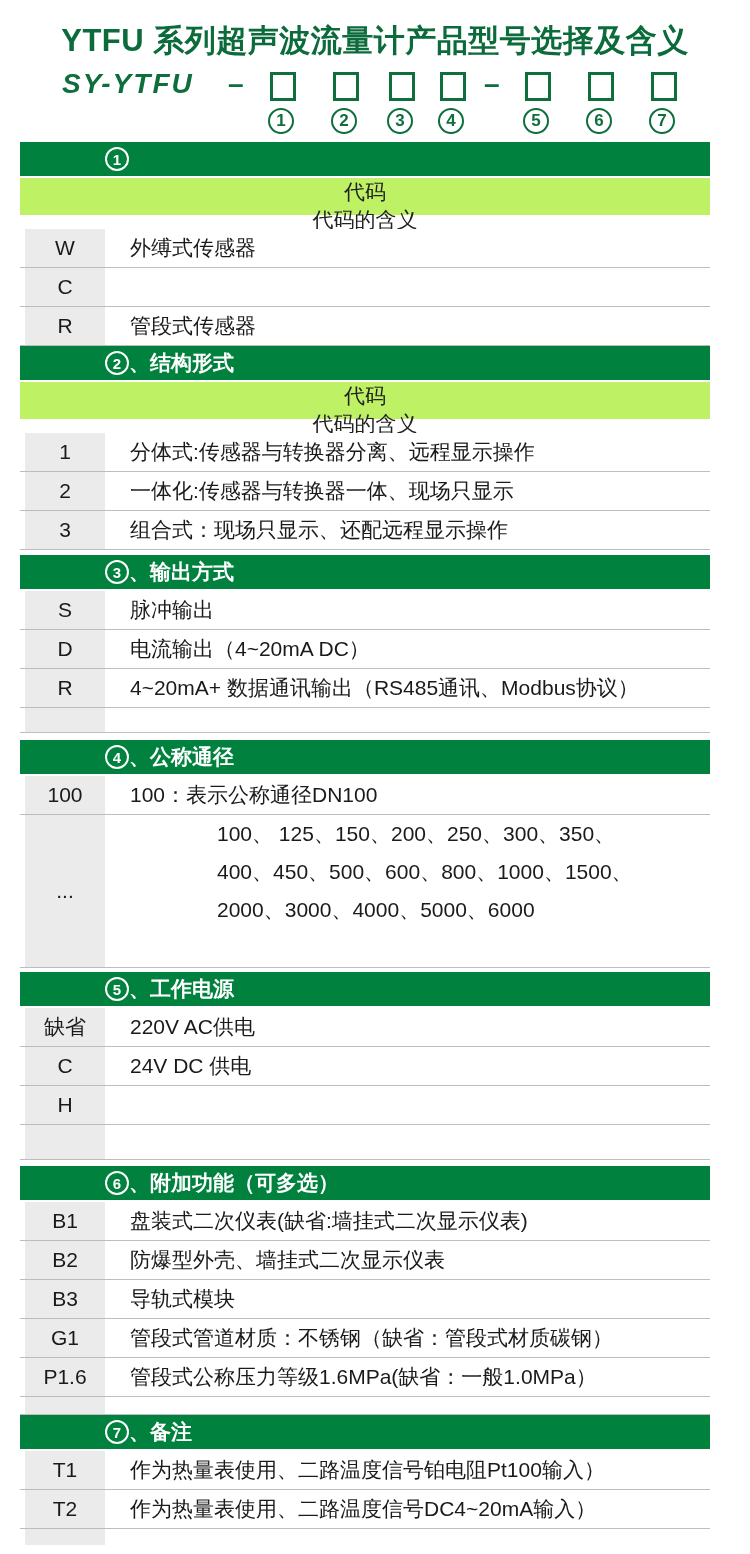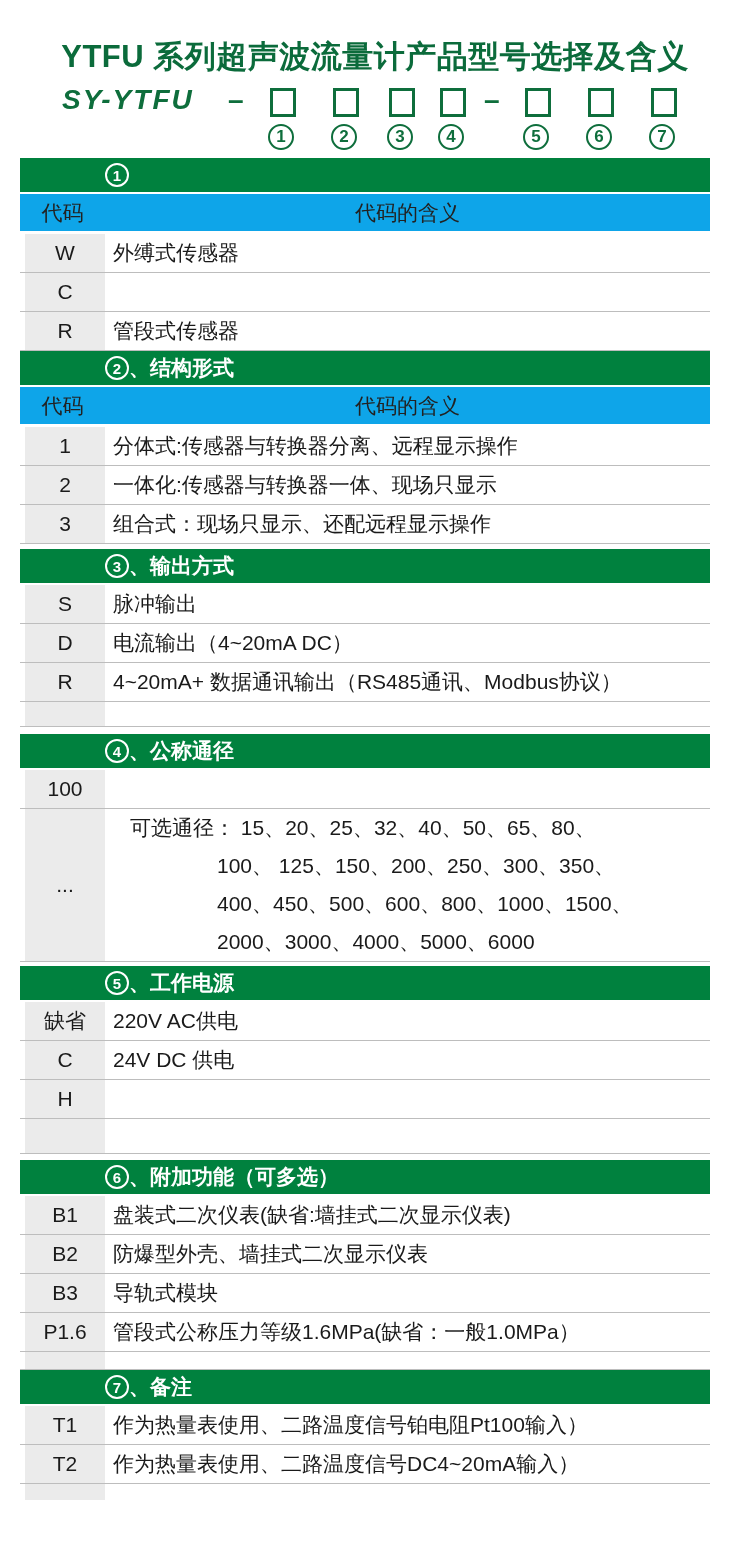--- a/index.html
+++ b/index.html
@@ -3,21 +3,21 @@
 <meta charset="utf-8">
 <style>
   html,body { margin:0; padding:0; background:#ffffff; }
   .page {
     width:750px; height:1554px; background:#ffffff; overflow:hidden;
     font-family:"Liberation Sans","DejaVu Sans",sans-serif;
     color:#1a1a1a; position:relative;
   }
   
   .doc-title {
-    padding-top:36px; text-align:center;
+    padding-top:20px; text-align:center;
     font-size:31px; font-weight:bold; color:#0b6b3b; letter-spacing:0.5px;
   }
   .model-line { position:relative; height:74px; margin-top:6px; color:#0e6e3c; }
   .model-prefix { position:absolute; left:62px; top:0px; font-size:28px; font-weight:bold; letter-spacing:2px;font-style:italic; }
   .model-dash { position:absolute; top:0px; font-size:28px; font-weight:bold; }
   .model-dash.d1 { left:228px; }
   .model-dash.d2 { left:484px; }
   .model-box { position:absolute; top:4px; width:20px; height:23px; border:3px solid #0e6e3c; background:#fff; }
   .mb1{left:270px}.mb2{left:333px}.mb3{left:389px}.mb4{left:440px}
   .mb5{left:525px}.mb6{left:588px}.mb7{left:651px}
@@ -42,36 +42,36 @@
   .sec-bar.gap5 { margin-top:5px; }
   .sec-bar.gap7 { margin-top:7px; }
   .sec-bar.gap4 { margin-top:4px; }
   .sec-bar.gap6 { margin-top:6px; }
   .bar-cnum {
     width:20px; height:20px; border:2px solid #ffffff; border-radius:50%;
     display:inline-flex; align-items:center; justify-content:center;
     font-size:15px; font-weight:bold; flex:0 0 auto;
   }
   .hdr-row {
-    display:flex; background:#0ea5e9; height:37px; margin-bottom:3px;
-    font-size:21px; color:#222222; align-items:center;
+    display:flex; background:#bef264; height:37px; margin-bottom:14px;
+    font-size:21px; color:#222222; align-items:center;flex-direction:column;
   }
   .hdr-code { width:85px; text-align:center; }
   .hdr-meaning { flex:1; text-align:center;font-family:Liberation Mono, monospace; }
   .row {
     display:flex; height:39px; box-sizing:border-box;
     border-bottom:1px solid #bdbdbd; font-size:21px;
   }
   .cell-code {
     width:80px; margin-left:5px; background:#ebebeb;
     display:flex; align-items:center; justify-content:center;
     font-size:21px; color:#1a1a1a; flex:0 0 auto;
   }
   .cell-desc {
-    flex:1; display:flex; align-items:center; padding-left:8px;
+    flex:1; display:flex; align-items:center; padding-left:25px;
     background:#ffffff; color:#1a1a1a;
   }
   .row.multi { height:153px; }
   .cell-desc.multi { display:block; padding-left:0; }
   .dline { height:38px; line-height:38px; padding-left:25px; white-space:nowrap; }
   .dline.cont { padding-left:112px; }
   .row.empty25 { height:25px; }
   .row.empty35 { height:35px; }
   .row.empty18 { height:18px; }
   .row.stub { height:16px; border-bottom:none; }
@@ -166,25 +166,25 @@
       <div class="cell-code"></div>
       <div class="cell-desc"></div>
     </div>
 
     <div class="sec-bar gap7">
       <span class="bar-cnum">4</span>
       <span>、公称通径</span>
     </div>
     <div class="row">
       <div class="cell-code">100</div>
+      <div class="cell-desc">100：表示公称通径DN100</div>
     </div>
     <div class="row multi">
       <div class="cell-code">...</div>
       <div class="cell-desc multi">
-        <div class="dline">可选通径： 15、20、25、32、40、50、65、80、</div>
         <div class="dline cont">100、 125、150、200、250、300、350、</div>
         <div class="dline cont">400、450、500、600、800、1000、1500、</div>
         <div class="dline cont">2000、3000、4000、5000、6000</div>
       </div>
     </div>
 
     <div class="sec-bar gap4">
       <span class="bar-cnum">5</span>
       <span>、工作电源</span>
     </div>
@@ -214,20 +214,24 @@
     </div>
     <div class="row">
       <div class="cell-code">B2</div>
       <div class="cell-desc">防爆型外壳、墙挂式二次显示仪表</div>
     </div>
     <div class="row">
       <div class="cell-code">B3</div>
       <div class="cell-desc">导轨式模块</div>
     </div>
     <div class="row">
+      <div class="cell-code">G1</div>
+      <div class="cell-desc">管段式管道材质：不锈钢（缺省：管段式材质碳钢）</div>
+    </div>
+    <div class="row">
       <div class="cell-code">P1.6</div>
       <div class="cell-desc">管段式公称压力等级1.6MPa(缺省：一般1.0MPa）</div>
     </div>
     <div class="row empty18">
       <div class="cell-code"></div>
       <div class="cell-desc"></div>
     </div>
 
     <div class="sec-bar">
       <span class="bar-cnum">7</span>

